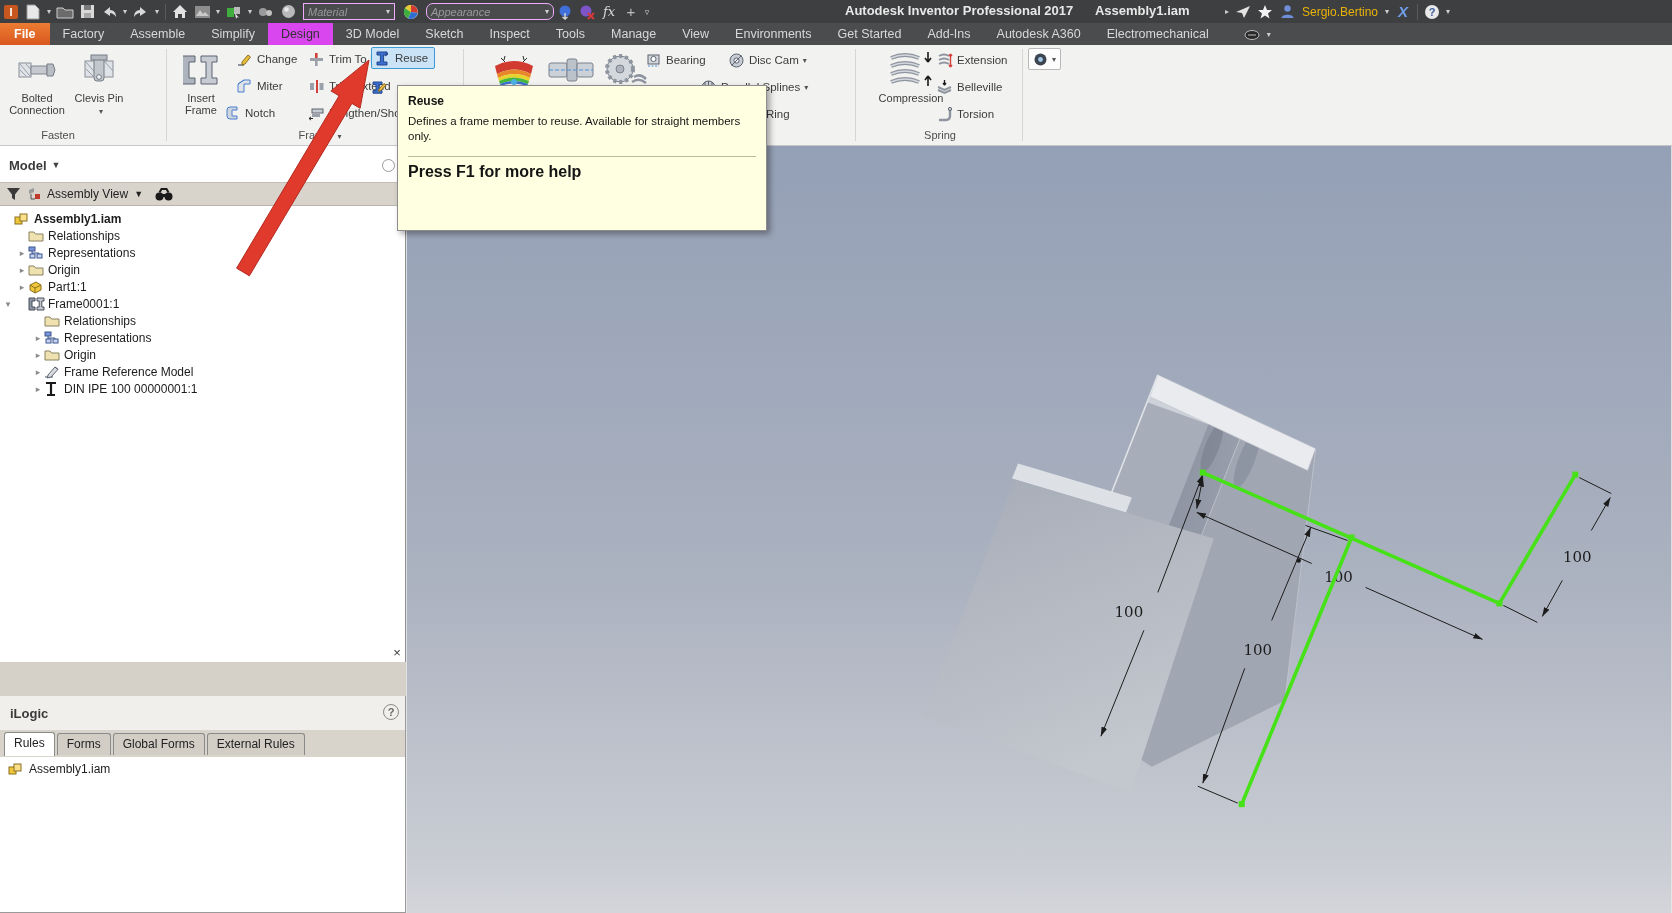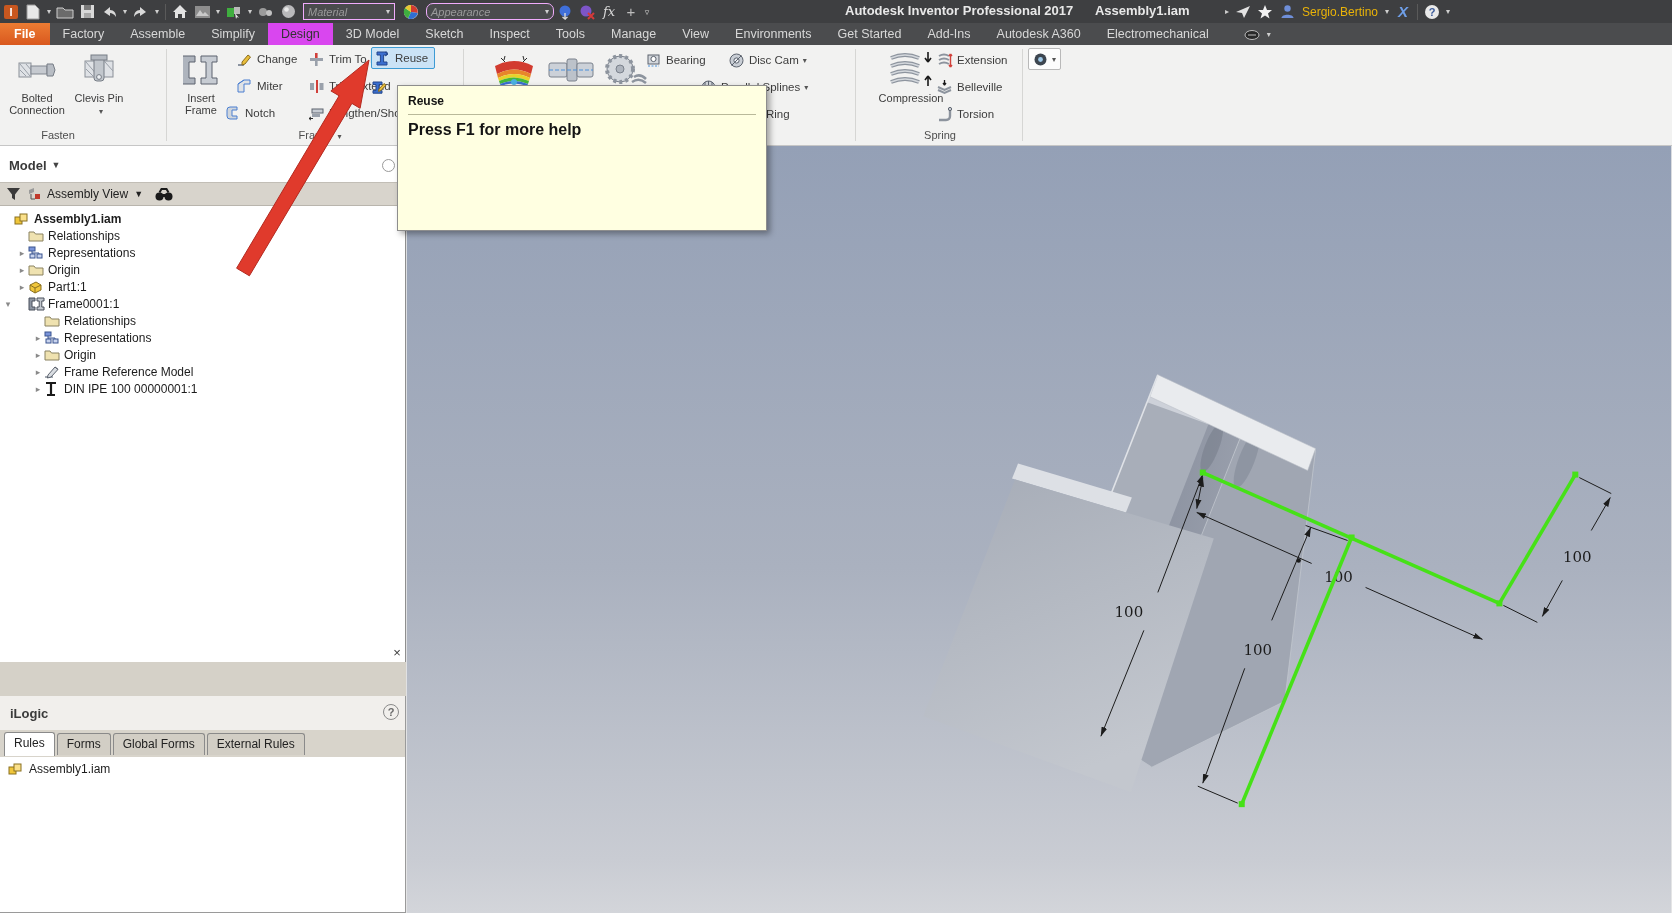--- a/index.html
+++ b/index.html
@@ -741,18 +741,19 @@
     <rect x="1200" y="469" width="6" height="6"></rect>
     <rect x="1349" y="534" width="6" height="6"></rect>
     <rect x="1497" y="600" width="6" height="6"></rect>
     <rect x="1573" y="471" width="6" height="6"></rect>
     <rect x="1239" y="801" width="6" height="6"></rect>
   </g>
 </svg>
 
 <div id="tooltip" class="abs">
   <div class="tt-title">Reuse</div>
+  <div class="tt-p">Defines a frame member to reuse. Available for straight members only.</div>
   <div class="tt-foot">Press F1 for more help</div>
 </div>
 
 <svg id="arrow-ovl" class="abs">
   <polygon points="369,60 360.1,108.3 351.9,103.4 249.4,275.8 236.6,268.2 339.1,95.8 330.9,90.9" fill="#e03a2c" stroke="#b32a20" stroke-width="1" stroke-linejoin="round"></polygon>
 </svg>
 
 </body></html>

